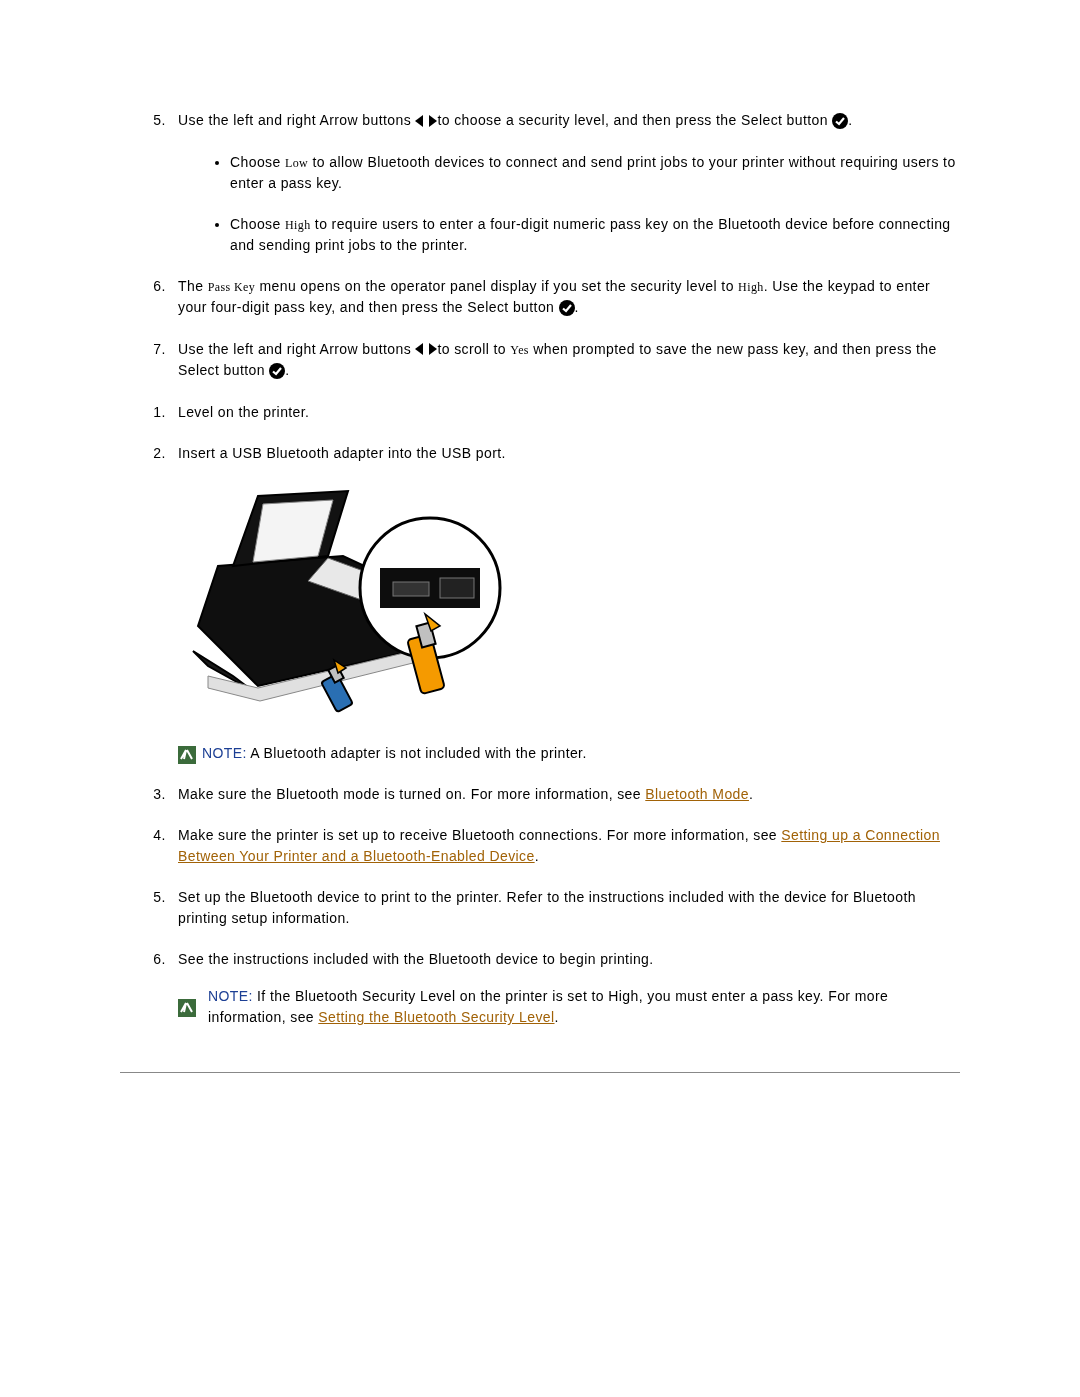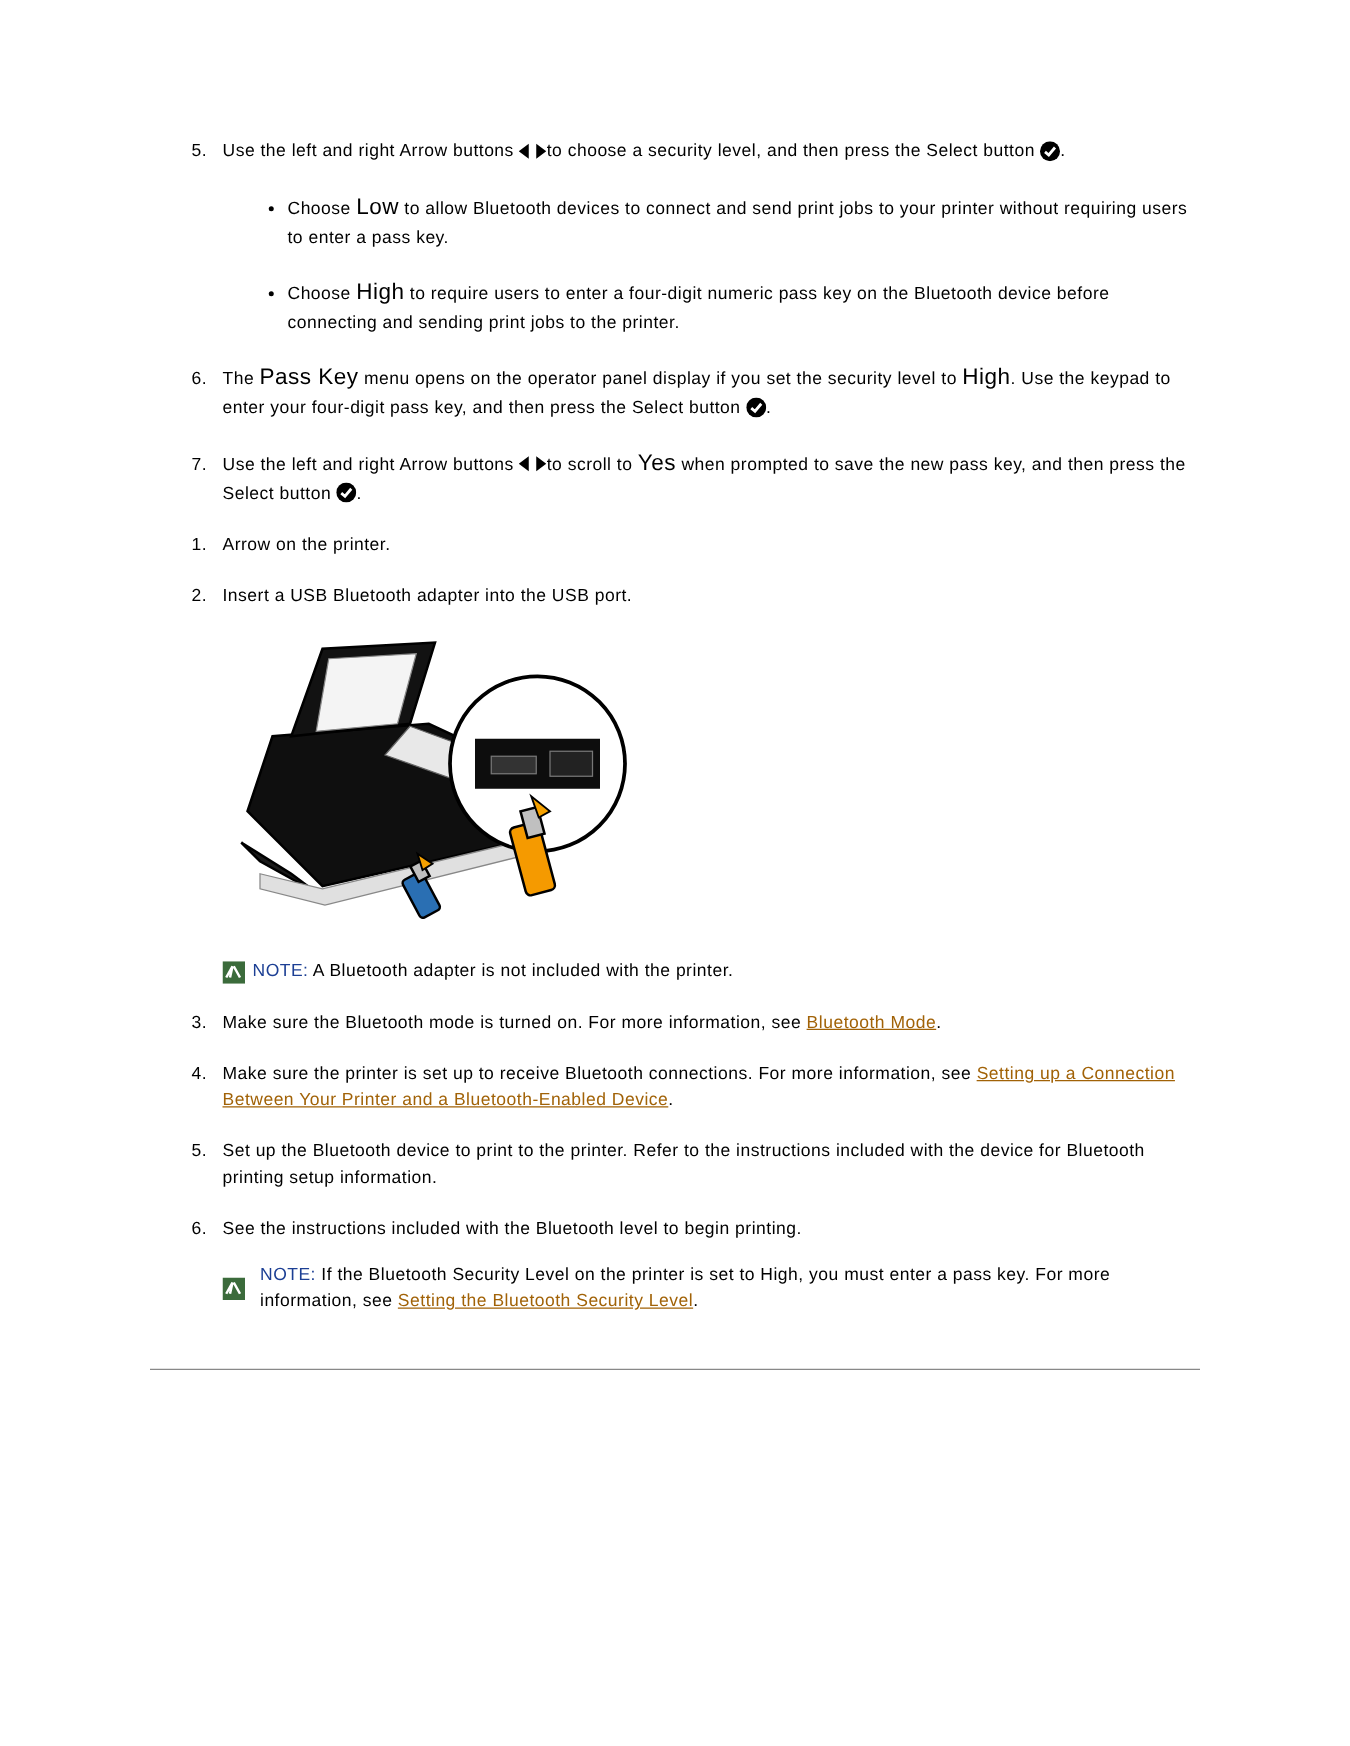--- a/index.html
+++ b/index.html
@@ -39,22 +39,22 @@
   }
   h2.section-heading {
     font-family: Verdana, Arial, sans-serif;
     font-size: 25px;
     font-weight: 400;
     color: #1c3f94;
     letter-spacing: 1.5px;
     margin: 32px 0 22px 0;
   }
   .mono {
-    font-family: Liberation Sans, sans-serif;
-    font-size: 18px;
+    font-family: Liberation Serif, serif;
+    font-size: 12px;
     margin-top: 18px;
   }
   .icon-arrows {
     display: inline-block;
     vertical-align: middle;
   }
   .icon-arrows svg { vertical-align: -3px; }
   .icon-select {
     display: inline-block;
     vertical-align: middle;
@@ -126,21 +126,21 @@
             <polygon points="22,8 14,2 14,14" fill="#000"></polygon>
           </svg></span><span>to scroll to </span><span class="mono">Yes</span><span> when prompted to save the new pass key, and then press the Select button </span><span class="icon-select"><svg width="16" height="16" viewBox="0 0 16 16">
             <circle cx="8" cy="8" r="8" fill="#000"></circle>
             <polyline points="4,8.5 7,11 12,5" stroke="#fff" stroke-width="2.2" fill="none"></polyline>
           </svg></span><span>.</span>
     </li>
   </ol>
 
 
   <ol class="main-list">
-    <li><span>Arrow on the printer.</span></li>
+    <li><span>Level on the printer.</span></li>
     <li>
       <span>Insert a USB Bluetooth adapter into the USB port.</span>
       <div class="printer-figure">
         <svg width="330" height="245" viewBox="0 0 330 245">
 
           <path d="M 20 150 L 40 90 L 165 80 L 240 115 L 255 170 L 80 210 Z" fill="#0f0f0f" stroke="#000" stroke-width="2"></path>
 
           <path d="M 55 90 L 80 20 L 170 15 L 150 80 Z" fill="#121212" stroke="#000" stroke-width="2"></path>
 
           <path d="M 85 28 L 155 24 L 140 80 L 75 86 Z" fill="#f4f4f4" stroke="#888" stroke-width="1"></path>
@@ -183,21 +183,21 @@
       </div>
     </li>
     <li>
       <span>Make sure the Bluetooth mode is turned on. For more information, see </span><a class="link" href="#">Bluetooth Mode</a><span>.</span>
     </li>
     <li>
       <span>Make sure the printer is set up to receive Bluetooth connections. For more information, see </span><a class="link" href="#">Setting up a Connection Between Your Printer and a Bluetooth-Enabled Device</a><span>.</span>
     </li>
     <li><span>Set up the Bluetooth device to print to the printer. Refer to the instructions included with the device for Bluetooth printing setup information.</span></li>
     <li>
-      <span>See the instructions included with the Bluetooth level to begin printing.</span>
+      <span>See the instructions included with the Bluetooth device to begin printing.</span>
       <div class="note-row inlist">
         <span class="note-icon">
           <svg width="18" height="18" viewBox="0 0 18 18">
               <rect x="0" y="0" width="18" height="18" fill="#3b6b3b"></rect>
               <path d="M3 13 L8 4 L6 13 M9 4 L14 13" stroke="#fff" stroke-width="2" fill="none"></path>
             </svg>
         </span>
         <span>
           <span class="note-label">NOTE:</span><span> If the Bluetooth Security Level on the printer is set to High, you must enter a pass key. For more information, see </span><a class="link" href="#">Setting the Bluetooth Security Level</a><span>.</span>
         </span>

